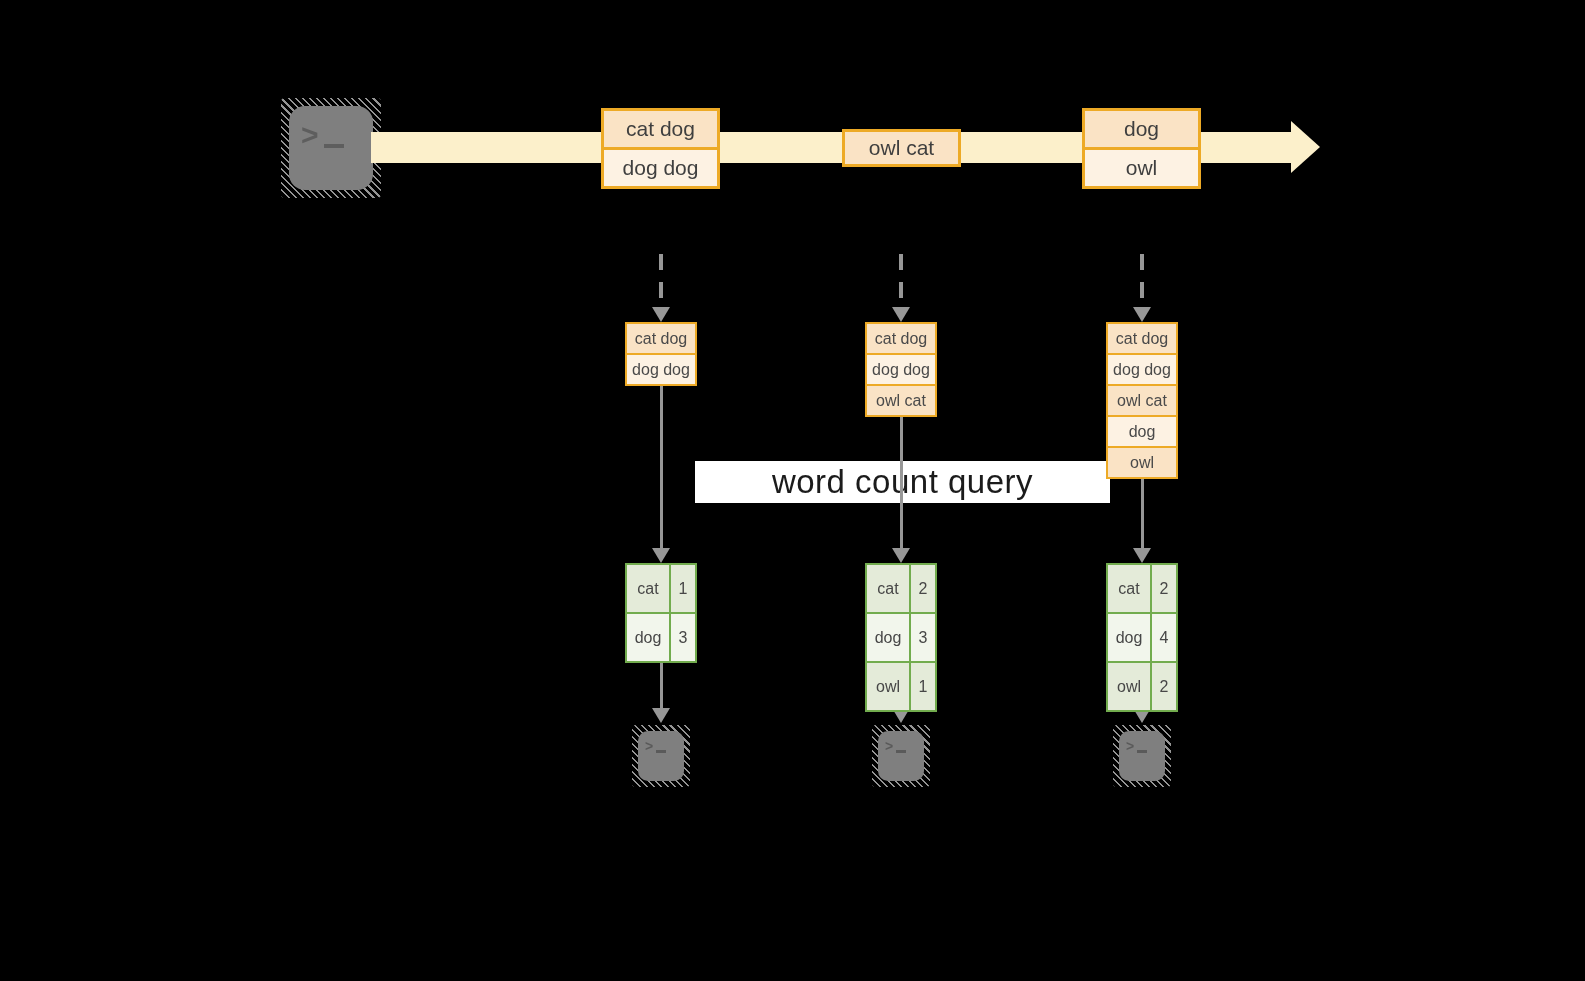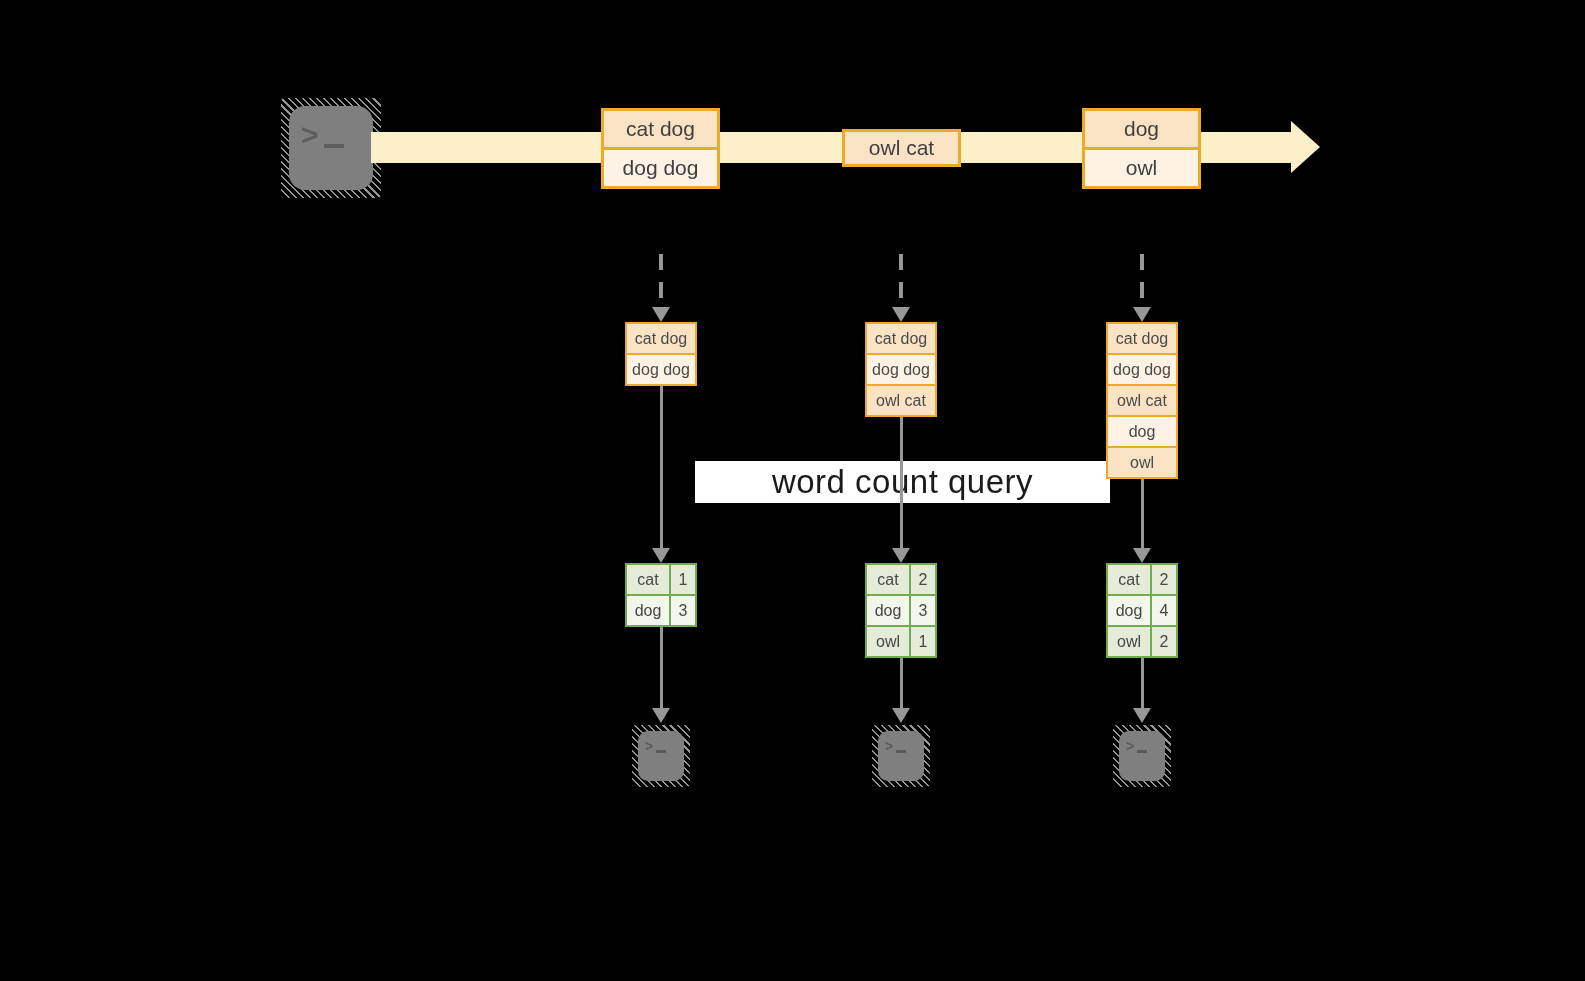--- a/index.html
+++ b/index.html
@@ -18,21 +18,21 @@
   .obox .row:nth-child(even){background:#fdf2e3;}
 
   
   .stack{position:absolute;box-sizing:border-box;background:#edaa26;padding:2px;display:flex;flex-direction:column;gap:2px;z-index:3;width:72px;}
   .stack .row{height:29px;display:flex;align-items:center;justify-content:center;font-size:16px;color:#4a4a4a;}
   .stack .row:nth-child(odd){background:#fae3c5;}
   .stack .row:nth-child(even){background:#fdf2e3;}
 
   
   .gtable{position:absolute;box-sizing:border-box;background:#72ac4e;padding:2px;display:grid;grid-template-columns:42px 24px;gap:2px;z-index:3;width:72px;}
-  .gtable .cell{height:29px;display:flex;align-items:center;justify-content:center;font-size:16px;color:#474747;}
+  .gtable .cell{height:47px;display:flex;align-items:center;justify-content:center;font-size:16px;color:#474747;}
   .gtable .cd{background:#e4ebd9;}
   .gtable .cl{background:#f2f6ec;}
 
   
   .vline{position:absolute;width:3px;background:#979797;z-index:2;}
   .vdash{position:absolute;width:4px;z-index:2;
          background:repeating-linear-gradient(to bottom,#979797 0 16px,transparent 16px 28px);}
   .ahead{position:absolute;width:0;height:0;z-index:2;
          border-left:9px solid transparent;border-right:9px solid transparent;border-top:15px solid #979797;}
 

